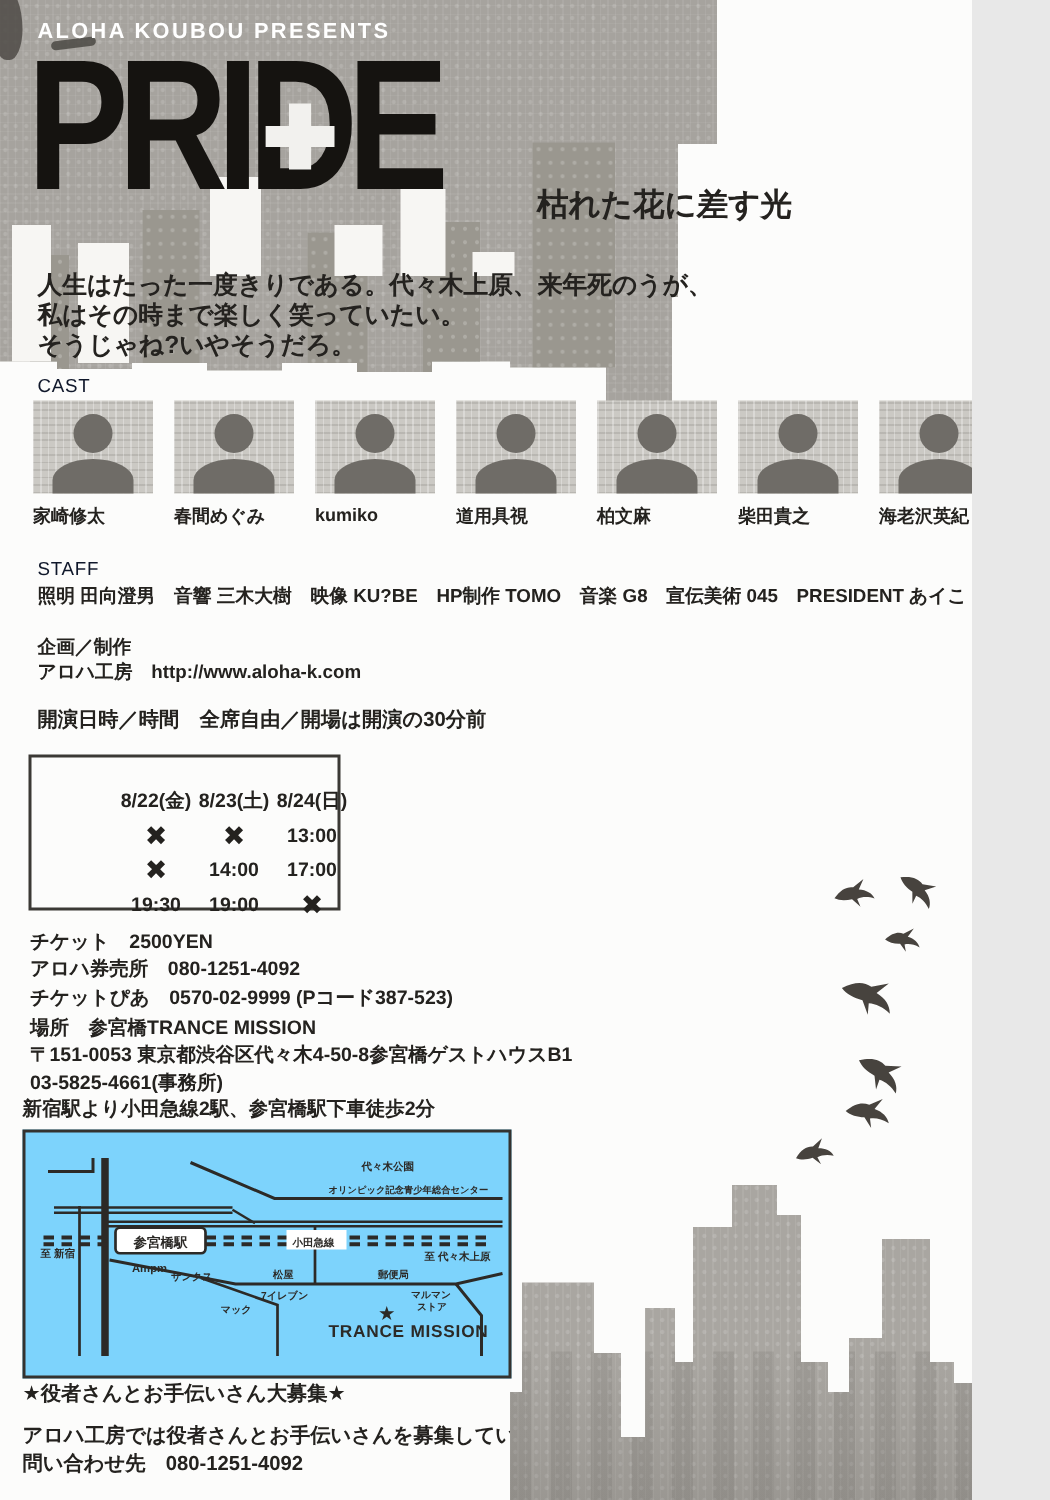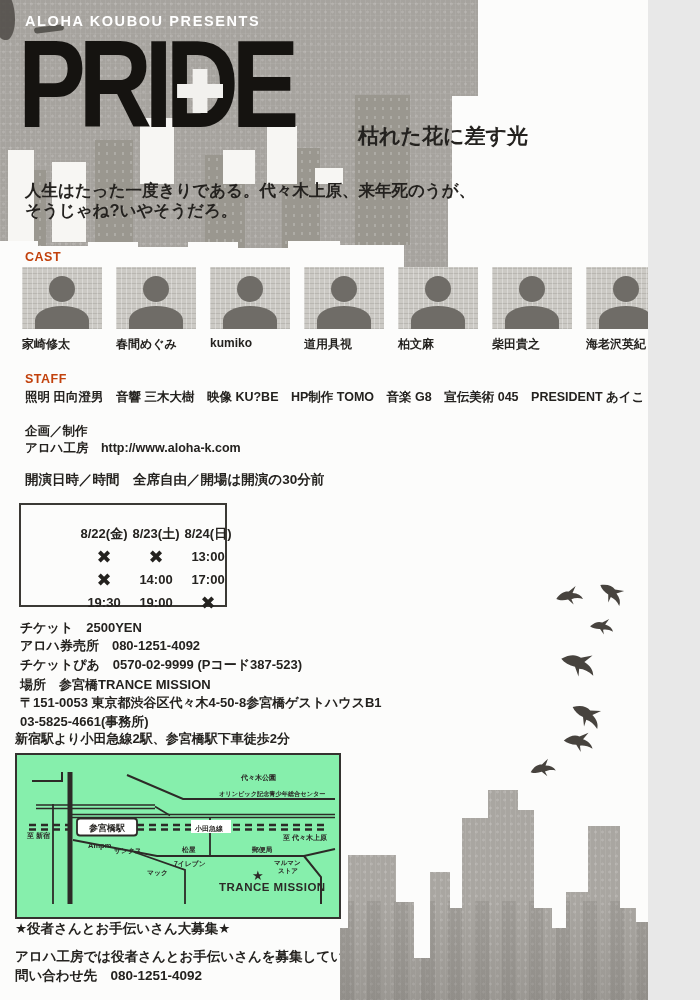--- a/index.html
+++ b/index.html
@@ -42,21 +42,21 @@
   .logo .ltr{display:inline-block;}
   .logo .d-wrap{position:relative;display:inline-block;}
   .plus{position:absolute;left:53%;top:56%;width:56px;height:44px;transform:translate(-50%,-50%);}
   .plus::before{content:"";position:absolute;left:0;right:0;top:15px;height:14px;background:#f2f1ee;}
   .plus::after{content:"";position:absolute;top:0;bottom:0;left:19px;width:18px;background:#f2f1ee;}
   .subtitle{left:358px;top:122px;font-size:21px;font-weight:bold;}
   .credits{left:25px;top:150px;font-size:15.5px;font-weight:bold;}
   .tagline{left:25px;top:181px;font-size:16.5px;font-weight:bold;line-height:1.2;}
 
   
-  .sec-heading{font-size:12.5px;font-weight:bold;letter-spacing:.5px;color:#c2410c;}
+  .sec-heading{font-size:12.5px;font-weight:normal;letter-spacing:.5px;color:#0f172a;}
   .cast-heading{left:25px;top:250px;}
   .cast-row{left:22px;top:267px;display:flex;gap:14px;}
   .cast-cell{width:80px;}
   .photo{width:80px;height:62px;position:relative;overflow:hidden;background-color:#cbc9c4;
     background-image:repeating-linear-gradient(90deg, rgba(255,255,255,.3) 0 1px, transparent 1px 5px),
                      repeating-linear-gradient(0deg, rgba(120,117,112,.22) 0 1px, transparent 1px 5px);}
   .photo::before{content:"";position:absolute;left:50%;top:9px;width:26px;height:26px;border-radius:50%;
     background:#6f6c67;transform:translateX(-50%);}
   .photo::after{content:"";position:absolute;left:50%;bottom:-5px;width:54px;height:28px;
     border-radius:50% 50% 0 0;background:#6f6c67;transform:translateX(-50%);}
@@ -74,21 +74,21 @@
   .sched-grid{position:absolute;left:14px;top:17px;display:grid;grid-template-columns:52px 52px 52px;
     grid-auto-rows:23px;align-items:center;justify-items:center;font-size:13px;font-weight:bold;margin-left:43px;}
   .sched-cell{line-height:1;}
   .soldout{font-size:18px;font-weight:900;}
 
   
   .txt-block{font-size:13px;font-weight:600;line-height:1.42;}
   .tickets{left:20px;top:619px;}
   .venue{left:20px;top:676px;}
   .access-heading{left:15px;top:730px;font-size:13px;font-weight:600;}
-  .map-box{left:15px;top:753px;width:322px;height:162px;border:2px solid #34322f;background:#86efac;}
+  .map-box{left:15px;top:753px;width:322px;height:162px;border:2px solid #34322f;background:#7dd3fc;}
   .map-box svg{display:block;width:100%;height:100%;}
   .map-label{fill:#2c2a27;font-weight:600;font-family:"Liberation Sans","DejaVu Sans",sans-serif;}
 
   
   .recruit-title{left:15px;top:920px;font-size:13.5px;font-weight:600;}
   .recruit-lines{left:15px;top:948px;font-size:13.5px;font-weight:600;line-height:1.4;}
 
   
   .birds{left:505px;top:572px;width:190px;height:220px;}
   .sky-bottom{position:absolute;left:340px;top:780px;width:360px;height:220px;background-color:#a9a6a1;
@@ -126,20 +126,21 @@
   <div class="abs corner-smudge"></div>
   <div class="abs dash-smudge"></div>
 
   <div class="abs presents">ALOHA KOUBOU PRESENTS</div>
   <div class="abs logo">
     <span class="ltr">P</span><span class="ltr">R</span><span class="ltr">I</span><span class="d-wrap"><span class="ltr">D</span><span class="plus"></span></span><span class="ltr">E</span>
   </div>
   <div class="abs subtitle">枯れた花に差す光</div>
   <div class="abs tagline">
     <div>人生はたった一度きりである。代々木上原、来年死のうが、</div>
+    <div>私はその時まで楽しく笑っていたい。</div>
     <div>そうじゃね?いやそうだろ。</div>
   </div>
 
   <div class="abs sec-heading cast-heading">CAST</div>
   <div class="abs cast-row">
     <div class="cast-cell">
       <div class="photo"></div>
       <div class="cast-name">家崎修太</div>
     </div>
     <div class="cast-cell">

